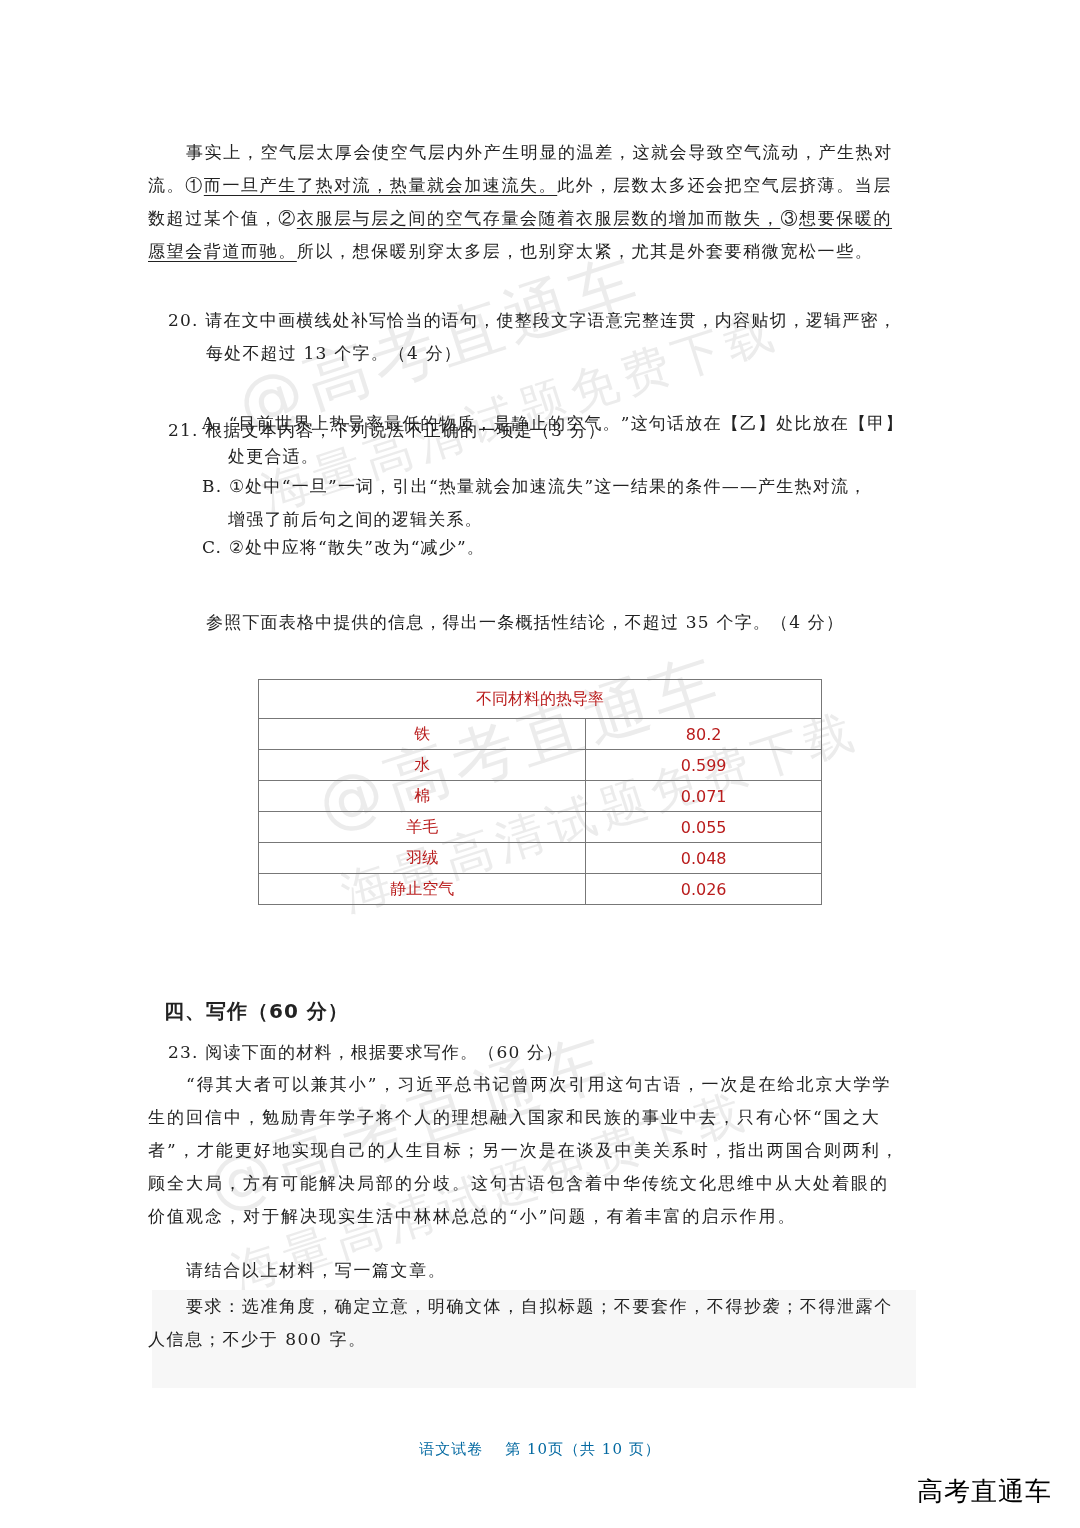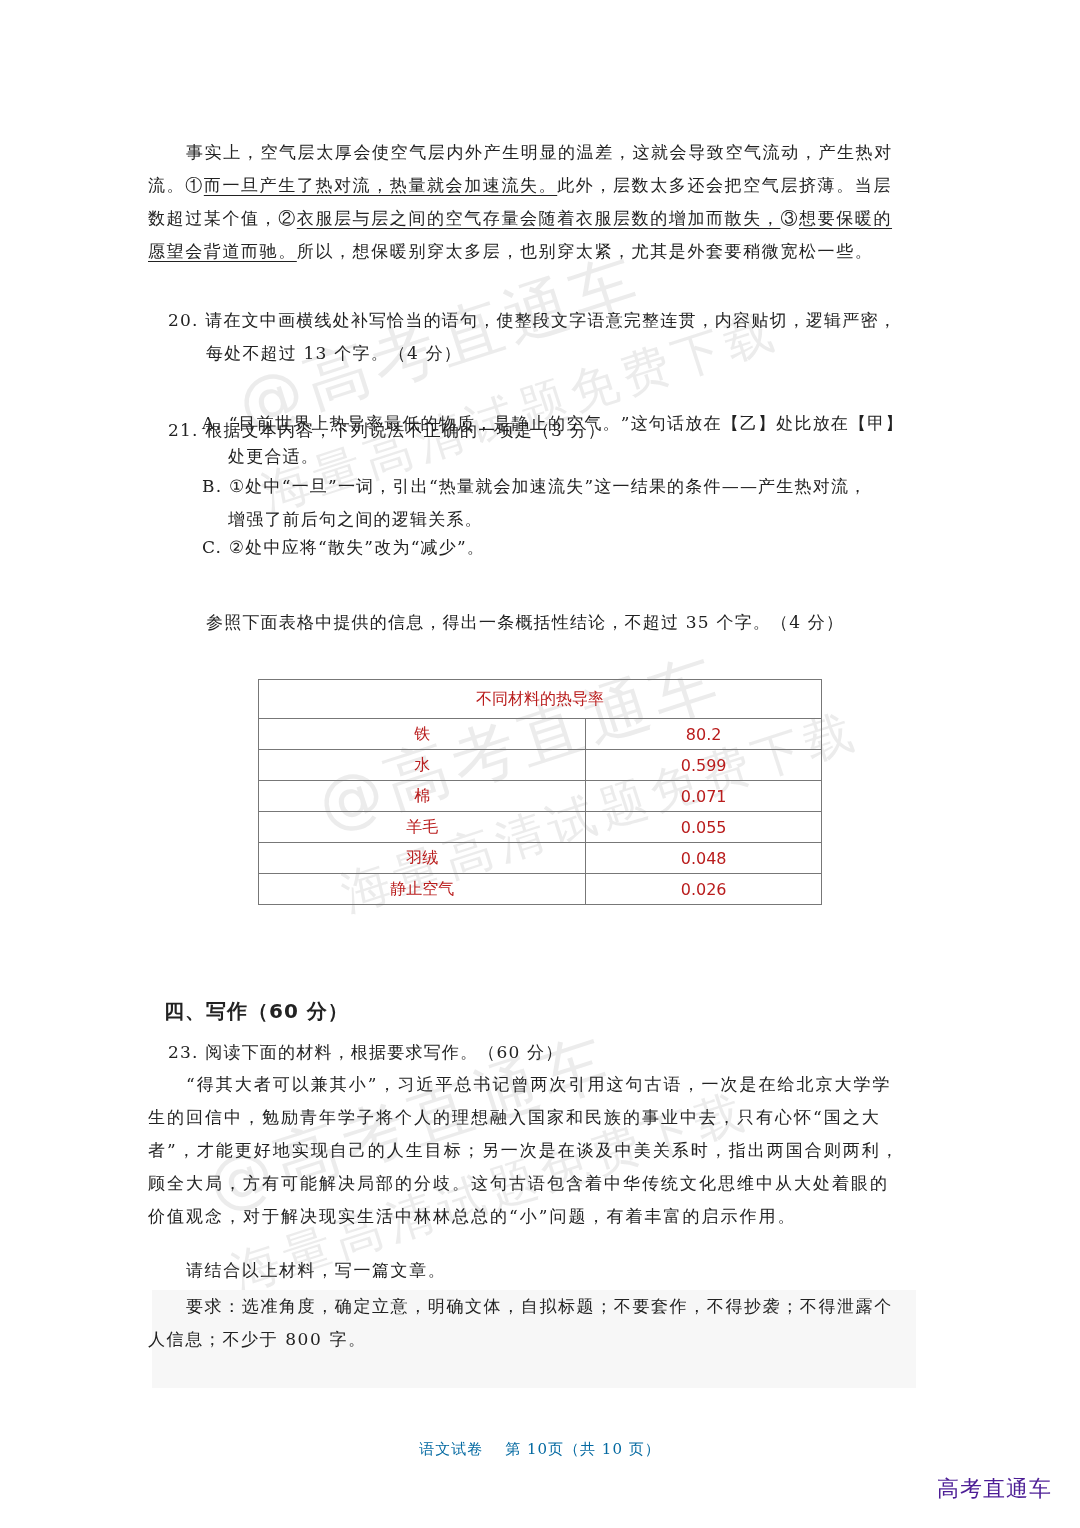--- a/index.html
+++ b/index.html
@@ -22,21 +22,21 @@
   table.tc {
     position: absolute; left: 258px; top: 679px; width: 564px; border-collapse: collapse;
     font-size: 16px; font-family: "DejaVu Sans", sans-serif; color: #b91c1c;
   }
   table.tc td, table.tc th { border: 1px solid #777; text-align: center; height: 30px; padding: 0; font-weight: normal; }
   table.tc th.cap { height: 38px; }
   .sec { position: absolute; left: 164px; top: 998px; font-size: 20px; font-weight: bold; font-family: "DejaVu Sans", sans-serif; letter-spacing: 1px; }
   .shade { position: absolute; left: 152px; top: 1290px; width: 764px; height: 98px; background: #f7f7f7; }
   .footer { position: absolute; left: 0; width: 1080px; top: 1396px; text-align: center; font-size: 15px; color: #0369a1; letter-spacing: 1px; margin-top: 44px; }
   .footer span + span { margin-left: 22px; }
-  .brand { position: absolute; right: 28px; top: 1474px; font-size: 22px; color: #4c1d95; font-family: "DejaVu Sans", sans-serif; letter-spacing: 1px; margin-left: 9px; }
+  .brand { position: absolute; right: 28px; top: 1474px; font-size: 26px; color: #000000; font-family: "DejaVu Sans", sans-serif; letter-spacing: 1px; margin-left: 9px; }
 </style>
 </head>
 <body>
 
 <div class="page">
 
   <div class="watermark" style="left:230px; top:300px;">@高考直通车</div>
   <div class="watermark" style="left:250px; top:380px; font-size:48px;">海量高清试题免费下载</div>
   <div class="watermark" style="left:310px; top:700px;">@高考直通车</div>
   <div class="watermark" style="left:330px; top:780px; font-size:48px;">海量高清试题免费下载</div>

